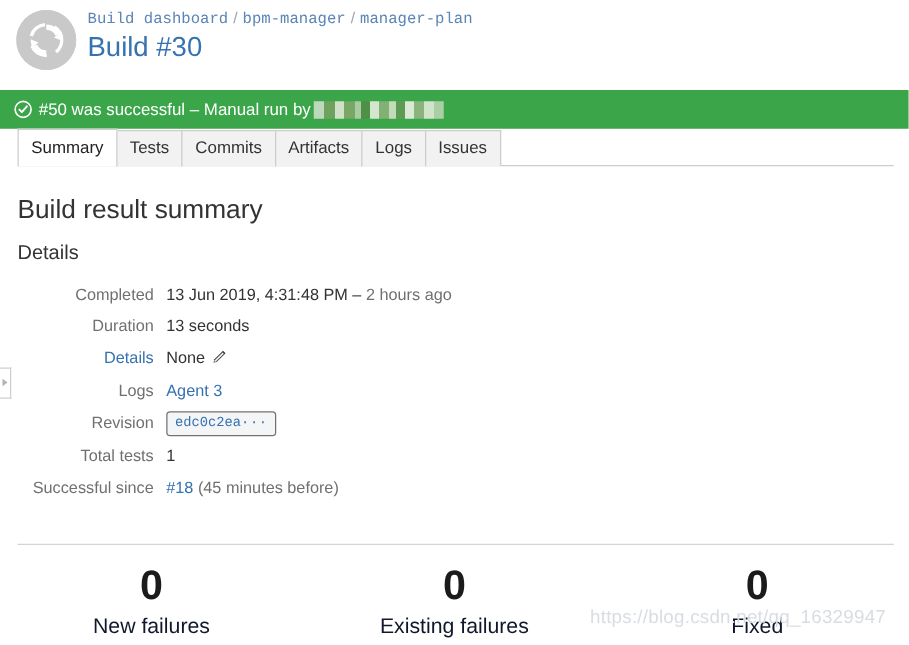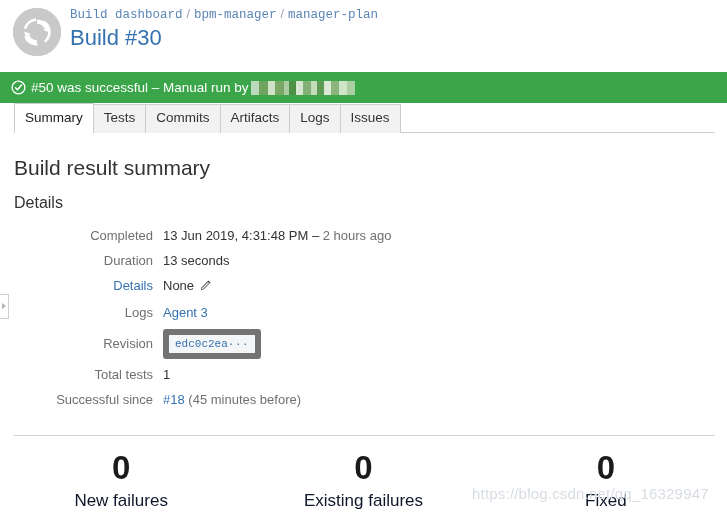--- a/index.html
+++ b/index.html
@@ -200,21 +200,20 @@
     font-size: 16px;
     line-height: 20px;
     font-weight: normal;
     color: #333333;
     margin: 12px 0 0 14px;
   }
 
   
   .details-list {
     margin-top: 14px;
-    margin-left: 30px;
   }
   .detail-row {
     display: flex;
     align-items: baseline;
     margin-bottom: 7px;
   }
   .detail-label {
     width: 133px;
     flex: 0 0 133px;
     text-align: right;
@@ -245,21 +244,21 @@
     vertical-align: -2px;
     margin-left: 5px;
   }
   .rev-badge {
     display: inline-block;
     font-family: "Liberation Mono", monospace;
     font-size: 11px;
     line-height: 14px;
     color: #3572b0;
     background: #f4f5f7;
-    border: 6px solid #737373;
+    border: 1px solid #737373;
     border-radius: 3px;
     padding: 2px 6px;
     vertical-align: 1px;
   }
   .rev-ellipsis {
     letter-spacing: 0.5px;
   }
 
   
   .divider {

